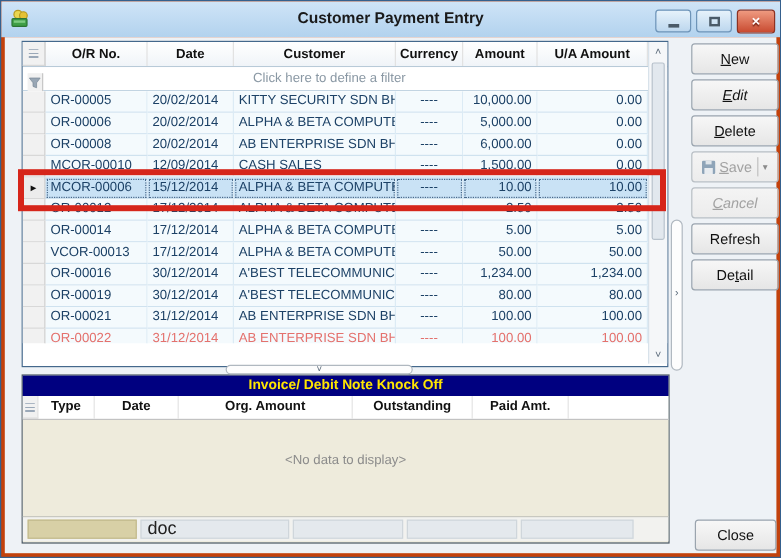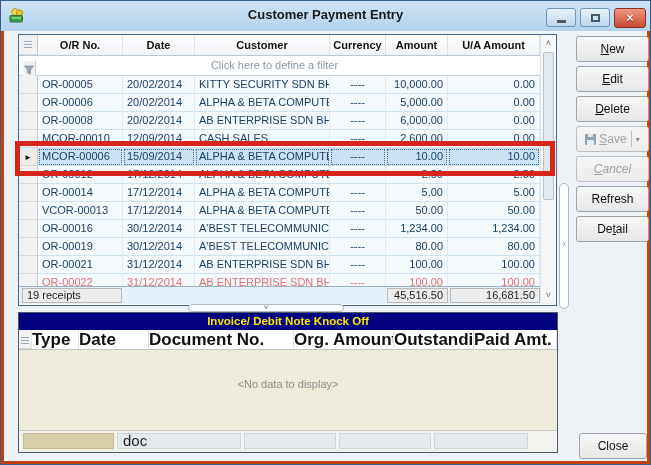--- a/index.html
+++ b/index.html
@@ -44,21 +44,21 @@
 
   .red-annotation{position:absolute;left:11px;top:110px;width:540px;height:35px;border:5px solid #d6261b;z-index:30;pointer-events:none;}
 
   .hsplit{position:absolute;left:184px;top:273px;width:156px;height:8px;background:#fdfdfd;border:1px solid #b0b8c0;border-radius:4px;text-align:center;font-size:8px;line-height:6px;color:#5a6a7a;z-index:5;}
   .vsplit{position:absolute;left:555px;top:152px;width:10px;height:126px;background:#fdfdfd;border:1px solid #b0b8c0;border-radius:5px;color:#5a6a7a;font-size:9px;line-height:120px;text-align:center;z-index:5;}
 
   
   .knockoff{position:absolute;left:14px;top:281px;width:540px;height:141px;border:1px solid #4a5a6a;background:#eeebdc;}
   .ko-title{height:17px;background:#000080;color:#ffe600;font-size:11.5px;font-weight:bold;text-align:center;line-height:17px;}
   .ko-header{height:20px;background:#fff;border-bottom:1px solid #c2c2c2;display:grid;grid-template-columns:13px 47px 70px 145px 100px 80px 1fr;}
-  .ko-header .cell{font-size:17px;font-weight:bold;color:#111;line-height:19px;border-right:1px solid #e4e4e4;overflow:hidden;white-space:nowrap;}
+  .ko-header .cell{font-size:11px;font-weight:bold;color:#111;text-align:center;line-height:19px;border-right:1px solid #e4e4e4;overflow:hidden;white-space:nowrap;}
   .ko-body{position:relative;height:80px;background:#eeebdc;text-decoration:underline;}
   .nodata{position:absolute;left:0;right:0;top:28px;text-align:center;font-size:11px;color:#8b8b8b;}
   .ko-footer{position:relative;height:21px;background:#f2f2ef;border-top:1px solid #c8c8c0;}
   .kf-cell{position:absolute;top:2px;height:16px;background:#e4e9ed;border:1px solid #cfd6db;font-size:15px;color:#222;line-height:14px;padding:0 5px;}
   .kf-cell.tan{left:4px;width:91px;background:#d8d0a6;border-color:#c2b98c;}
   .kf-c2{left:98px;width:124px;}
   .kf-c3{left:225px;width:92px;}
   .kf-c4{left:320px;width:92px;}
   .kf-c5{left:415px;width:94px;}
 
@@ -150,27 +150,27 @@
             <div class="cell c">----</div>
             <div class="cell r">6,000.00</div>
             <div class="cell r">0.00</div>
           </div>
           <div class="g-row g-cols">
             <div class="cell ind"></div>
             <div class="cell l">MCOR-00010</div>
             <div class="cell l">12/09/2014</div>
             <div class="cell l">CASH SALES</div>
             <div class="cell c">----</div>
-            <div class="cell r">2,600.00</div>
+            <div class="cell r">1,500.00</div>
             <div class="cell r">0.00</div>
           </div>
           <div class="g-row g-cols selected">
             <div class="cell ind"><span class="arrow">►</span></div>
             <div class="cell l">MCOR-00006</div>
-            <div class="cell l">15/09/2014</div>
+            <div class="cell l">15/12/2014</div>
             <div class="cell l">ALPHA &amp; BETA COMPUTER</div>
             <div class="cell c">----</div>
             <div class="cell r">10.00</div>
             <div class="cell r">10.00</div>
           </div>
           <div class="g-row g-cols">
             <div class="cell ind"></div>
             <div class="cell l">OR-00012</div>
             <div class="cell l">17/12/2014</div>
             <div class="cell l">ALPHA &amp; BETA COMPUTER</div>
@@ -226,65 +226,59 @@
           <div class="g-row g-cols flagged">
             <div class="cell ind"></div>
             <div class="cell l">OR-00022</div>
             <div class="cell l">31/12/2014</div>
             <div class="cell l">AB ENTERPRISE SDN BHD</div>
             <div class="cell c">----</div>
             <div class="cell r">100.00</div>
             <div class="cell r">100.00</div>
           </div>
         </div>
-      <div class="g-footer">
-        <span class="sum-box count">19 receipts</span>
-        <span class="sum-box amount">45,516.50</span>
-        <span class="sum-box ua">16,681.50</span>
-      </div>
       <div class="vscroll">
         <div class="sb-arrow up">˄</div>
         <div class="sb-thumb"></div>
         <div class="sb-arrow down">˅</div>
       </div>
     </div>
 
     <div class="red-annotation"></div>
 
     <div class="hsplit">˅</div>
     <div class="vsplit">›</div>
 
     <div class="knockoff">
       <div class="ko-title">Invoice/ Debit Note Knock Off</div>
       <div class="ko-header">
         <div class="cell ind"><span class="mini-lines"></span></div>
         <div class="cell">Type</div>
         <div class="cell">Date</div>
-        <div class="cell">Document No.</div>
         <div class="cell">Org. Amount</div>
         <div class="cell">Outstanding</div>
         <div class="cell">Paid Amt.</div>
       </div>
       <div class="ko-body">
         <span class="nodata">&lt;No data to display&gt;</span>
       </div>
       <div class="ko-footer">
         <span class="kf-cell tan"></span>
         <span class="kf-cell kf-c2">doc</span>
         <span class="kf-cell kf-c3"></span>
         <span class="kf-cell kf-c4"></span>
         <span class="kf-cell kf-c5"></span>
       </div>
     </div>
 
     <div class="btn-panel">
         <button class="abtn" style="top: 5px;">
           <span><u>N</u>ew</span>
         </button>
-        <button class="abtn" style="top: 35px;">
+        <button class="abtn" style="top: 35px; font-style: italic;">
           <span><u>E</u>dit</span>
         </button>
         <button class="abtn" style="top: 65px; text-align: right;">
           <span><u>D</u>elete</span>
         </button>
         <button class="abtn disabled" style="top: 95px;">
           <span class="floppy"></span>
           <span><u>S</u>ave</span>
           <span class="split-div"></span>
           <span class="caret">▾</span>

